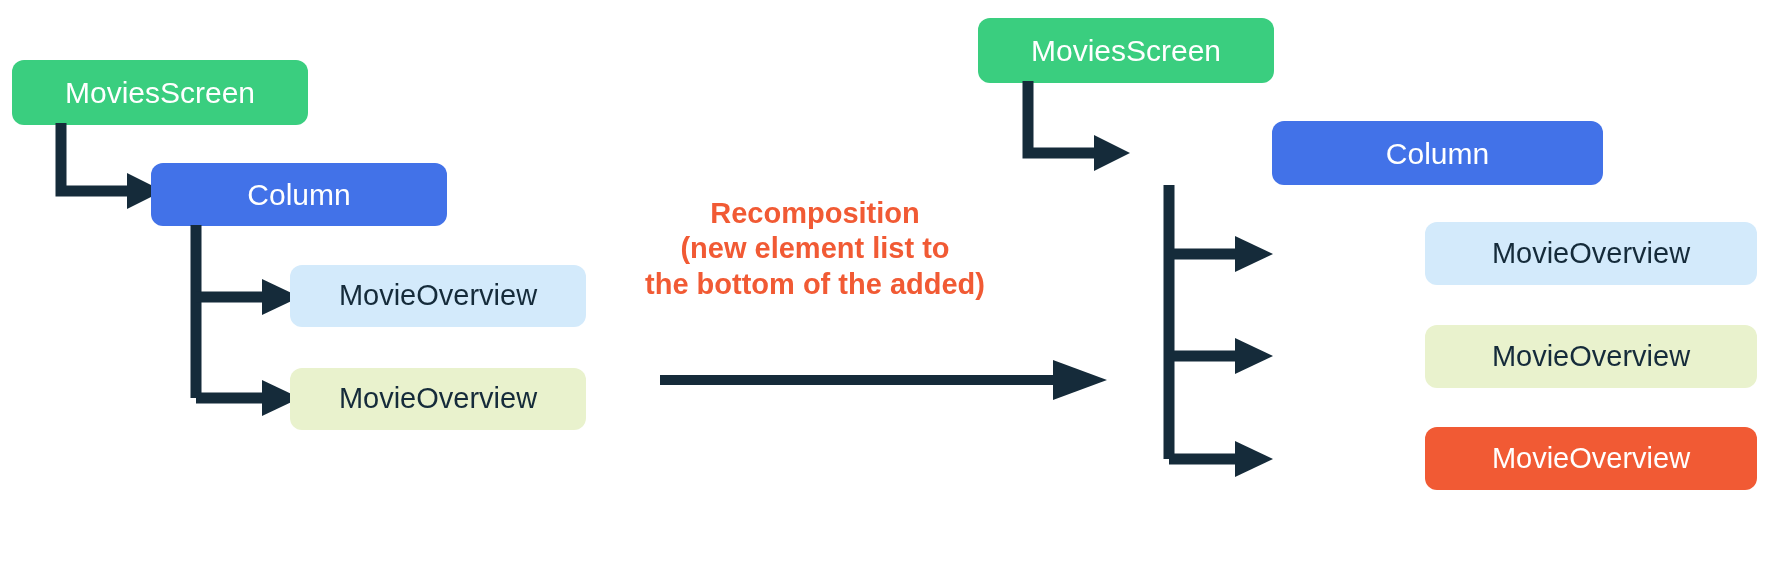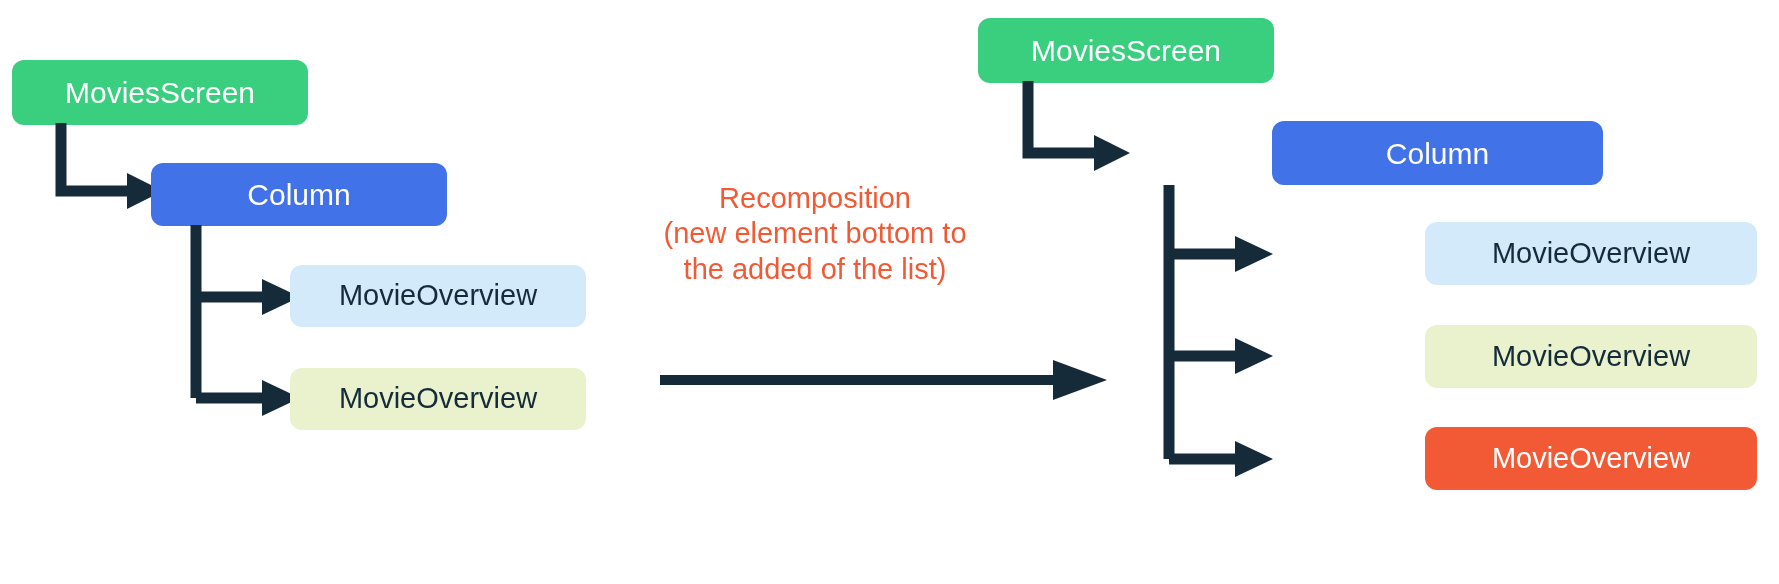--- a/index.html
+++ b/index.html
@@ -71,24 +71,24 @@
   </svg>
 
   <div class="node" style="left:290px; top:265px; width:296px; height:62px; background:#D3EAFB; color:#152B3A; font-size:29px;">
     <span class="node-label">MovieOverview</span>
   </div>
 
   <div class="node" style="left:290px; top:368px; width:296px; height:62px; background:#E9F2CD; color:#152B3A; font-size:29px;">
     <span class="node-label">MovieOverview</span>
   </div>
 
-  <div class="caption" style="left:625px; top:181px; width:380px; color:#F15A34; font-size:29px;">
+  <div class="caption" style="left:625px; top:196px; width:380px; color:#F15A34; font-size:29px;font-weight:bold;">
     <span class="caption-line">Recomposition</span>
-    <span class="caption-line">(new element bottom to</span>
-    <span class="caption-line">the added of the list)</span>
+    <span class="caption-line">(new element list to</span>
+    <span class="caption-line">the bottom of the added)</span>
   </div>
 
   <svg class="conn" style="left:655px; top:358px; width:460px; height:46px;" viewBox="0 0 460 46">
     <path d="M5,22 L405,22" stroke="#152B3A" stroke-width="10" fill="none"></path>
     <polygon points="398,2 452,22 398,42" fill="#152B3A"></polygon>
   </svg>
 
   <div class="node" style="left:978px; top:18px; width:296px; height:65px; background:#3ACE7F; color:#FFFFFF; font-size:30px;">
     <span class="node-label">MoviesScreen</span>
   </div>

